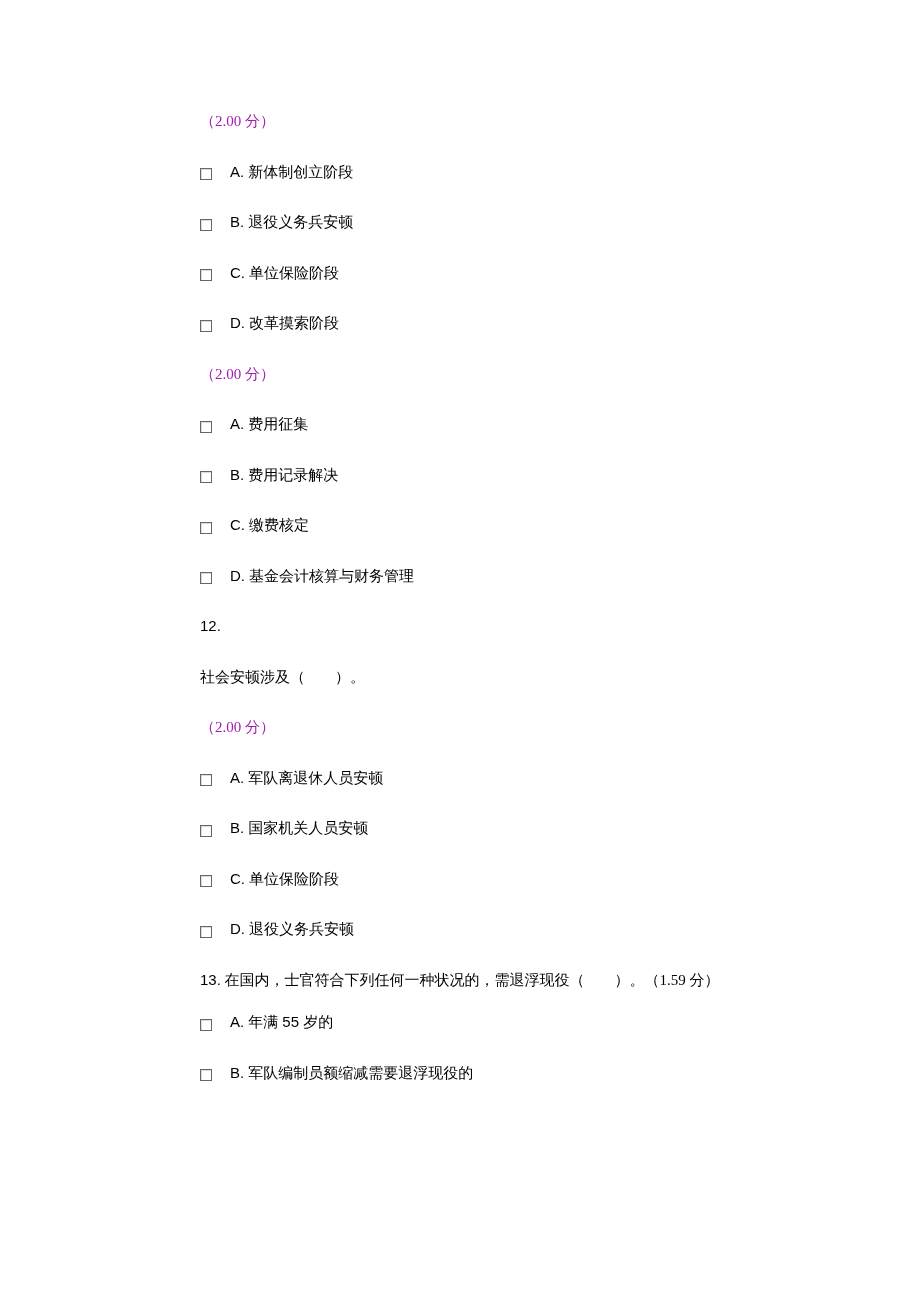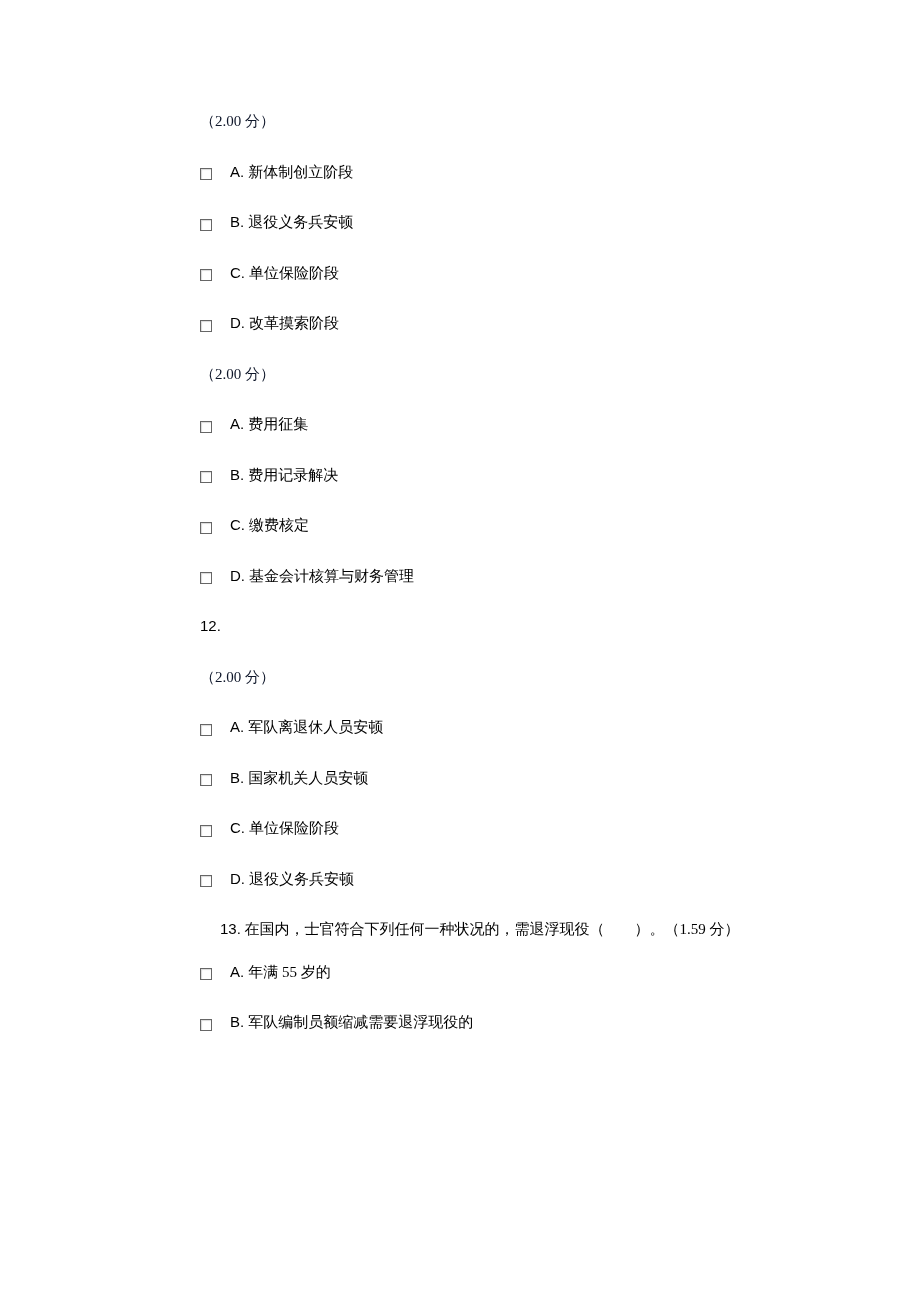--- a/index.html
+++ b/index.html
@@ -11,21 +11,21 @@
       background: #ffffff;
       font-family: "SimSun", "宋体", serif;
       font-size: 15px;
       color: #000;
       width: 920px;
       padding: 110px 0 0 200px;
       line-height: 1.5;
     }
     .points {
       margin-bottom: 28px;
-      color: #0f172a;
+      color: #a21caf;
     }
     .option {
       margin-bottom: 28px;
       display: flex;
       align-items: flex-end;
     }
     .checkbox {
       display: inline-block;
       width: 12px;
       height: 12px;
@@ -34,36 +34,35 @@
       margin-right: 18px;
       position: relative;
       top: -3px;
       box-shadow: inset 1px 1px 1px rgba(0,0,0,0.15);
     }
     .opt-label {
       font-family: Arial, sans-serif;
       margin-right: 4px;
     }
     .opt-text {
-      font-family: Liberation Serif, serif;
+      font-family: Liberation Sans, sans-serif;
       text-align: right;
     }
     .qnum {
       font-family: Arial, sans-serif;
       margin-bottom: 28px;
     }
     .qstem {
       margin-bottom: 28px;
     }
     .inline-stem {
       margin-bottom: 20px;
     }
     .inline-stem .qnum-inline {
       font-family: Arial, sans-serif;
-      margin-left: 20px;
     }
     .block {
       margin-bottom: 12px;
     }
   </style>
 </head>
 <body>
 
 <div class="block">
   <div class="points">（2.00 分）</div>
@@ -110,20 +109,21 @@
   </div>
   <div class="option">
     <span class="checkbox"></span>
     <span class="opt-label">D.</span>
     <span class="opt-text">基金会计核算与财务管理</span>
   </div>
 </div>
 
 <div class="block">
   <div class="qnum">12.</div>
+  <div class="qstem">社会安顿涉及（　　）。</div>
   <div class="points">（2.00 分）</div>
 
   <div class="option">
     <span class="checkbox"></span>
     <span class="opt-label">A.</span>
     <span class="opt-text">军队离退休人员安顿</span>
   </div>
   <div class="option">
     <span class="checkbox"></span>
     <span class="opt-label">B.</span>

